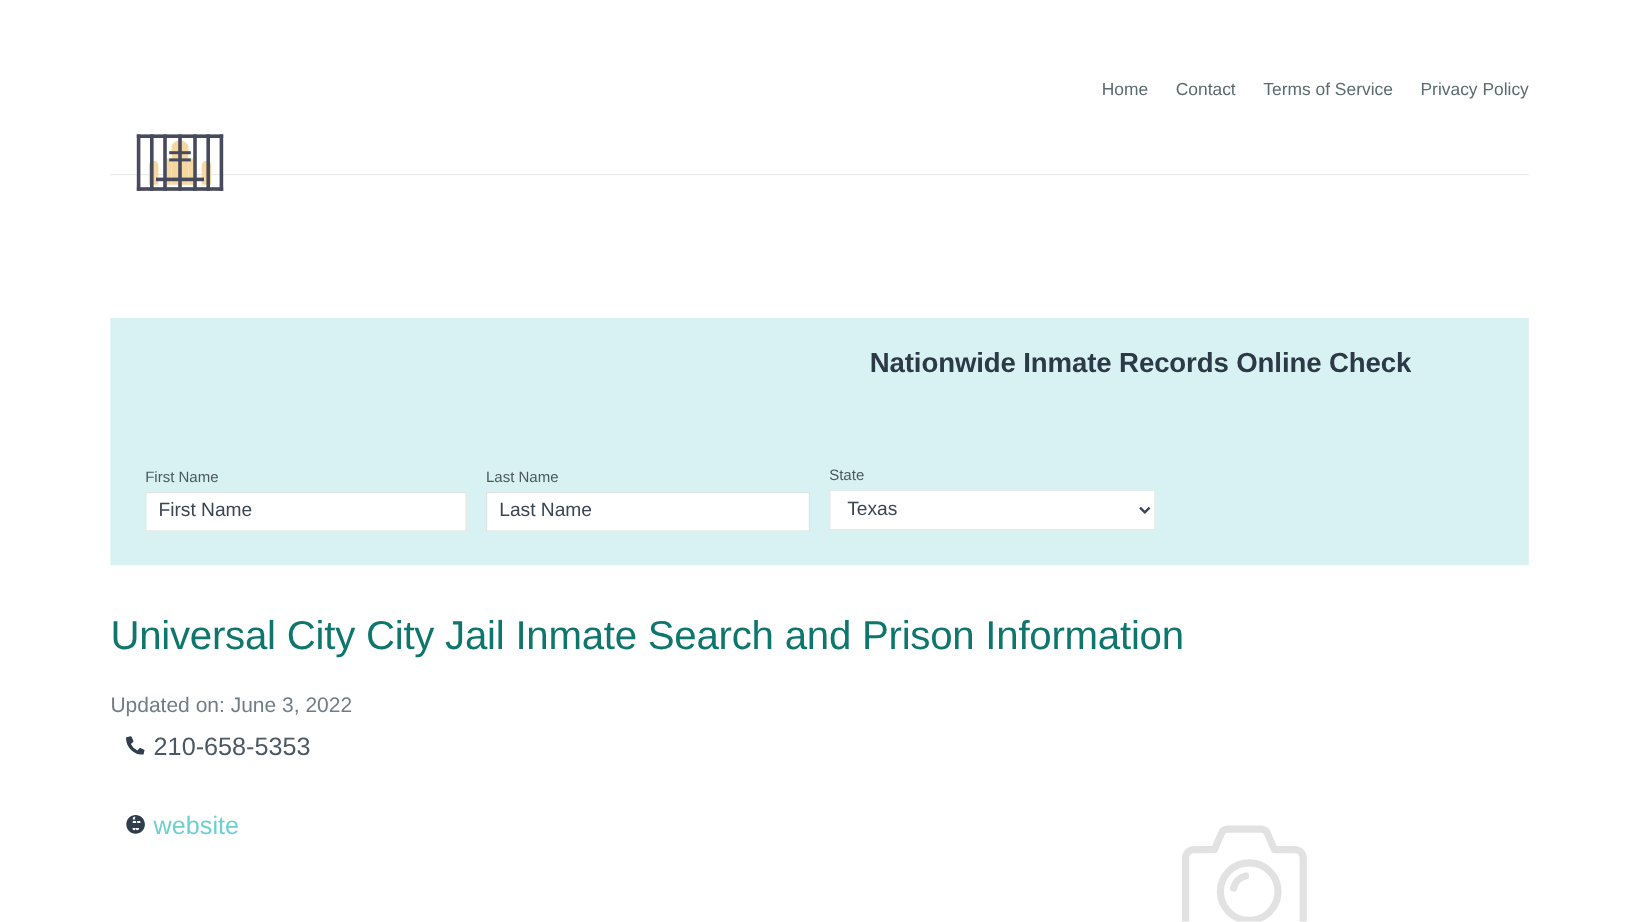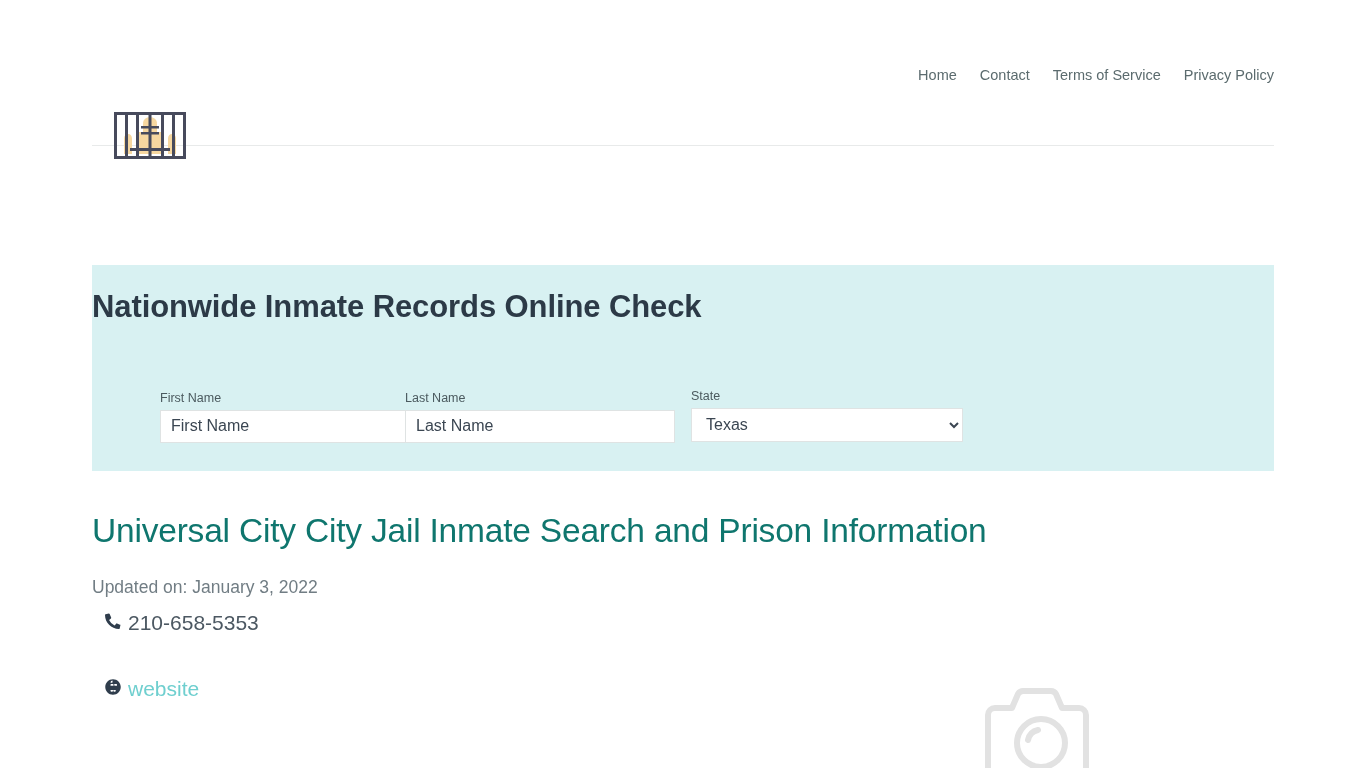--- a/index.html
+++ b/index.html
@@ -90,22 +90,22 @@
     top: 265px;
     width: 1182px;
     height: 206px;
     background: #d8f1f2;
   }
   .hero-title {
     position: absolute;
     left: 0;
     top: 24px;
     width: 1084px;
-    text-align: left;
-    font-size: 31px;
+    text-align: right;
+    font-size: 23px;
     font-weight: bold;
     color: #2c3a47;
     letter-spacing: -0.1px;
   }
   .hero-sub {
     position: absolute;
     left: 0;
     top: 76px;
     width: 1182px;
     text-align: center;
@@ -146,21 +146,21 @@
     border: 1px solid #dfe3e3;
     background: #ffffff;
     font-family: "Liberation Sans", sans-serif;
     font-size: 16px;
     color: #3b4652;
     padding: 0 10px;
     outline: none;
     border-radius: 0;
   }
 
-  #field-first { left: 29px; width: 268px; margin-left: 39px; }
+  #field-first { left: 29px; width: 268px; }
   #field-last  { left: 313px; width: 270px; }
   #field-state { left: 599px; width: 272px; top: 125px; }
 
   .search-button {
     position: absolute;
     left: 923px;
     top: 153px;
     width: 203px;
     height: 32px;
     background: #48c3c6;
@@ -295,21 +295,21 @@
       <label class="field-label">State</label>
       <select class="select-input">
         <option>Texas</option>
       </select>
     </div>
 
   </div>
 
   <h1 class="page-title">Universal City City Jail Inmate Search and Prison Information</h1>
 
-  <div class="updated">Updated on: January 3, 2022</div>
+  <div class="updated">Updated on: June 3, 2022</div>
 
   <div class="info-line" id="line-phone">
     <span class="info-icon">
       <svg width="16" height="16" viewBox="0 0 512 512" xmlns="http://www.w3.org/2000/svg">
         <path fill="#2f3d4c" d="M497 381l-112-48a24 24 0 0 0-28 7l-50 60a370 370 0 0 1-177-177l60-50a24 24 0 0 0 7-28L149 33a24 24 0 0 0-27-14L18 43A24 24 0 0 0 0 66c0 246 200 446 446 446a24 24 0 0 0 23-18l24-104a24 24 0 0 0-14-27z"></path>
       </svg>
     </span>
     <span>210-658-5353</span>
   </div>
 

